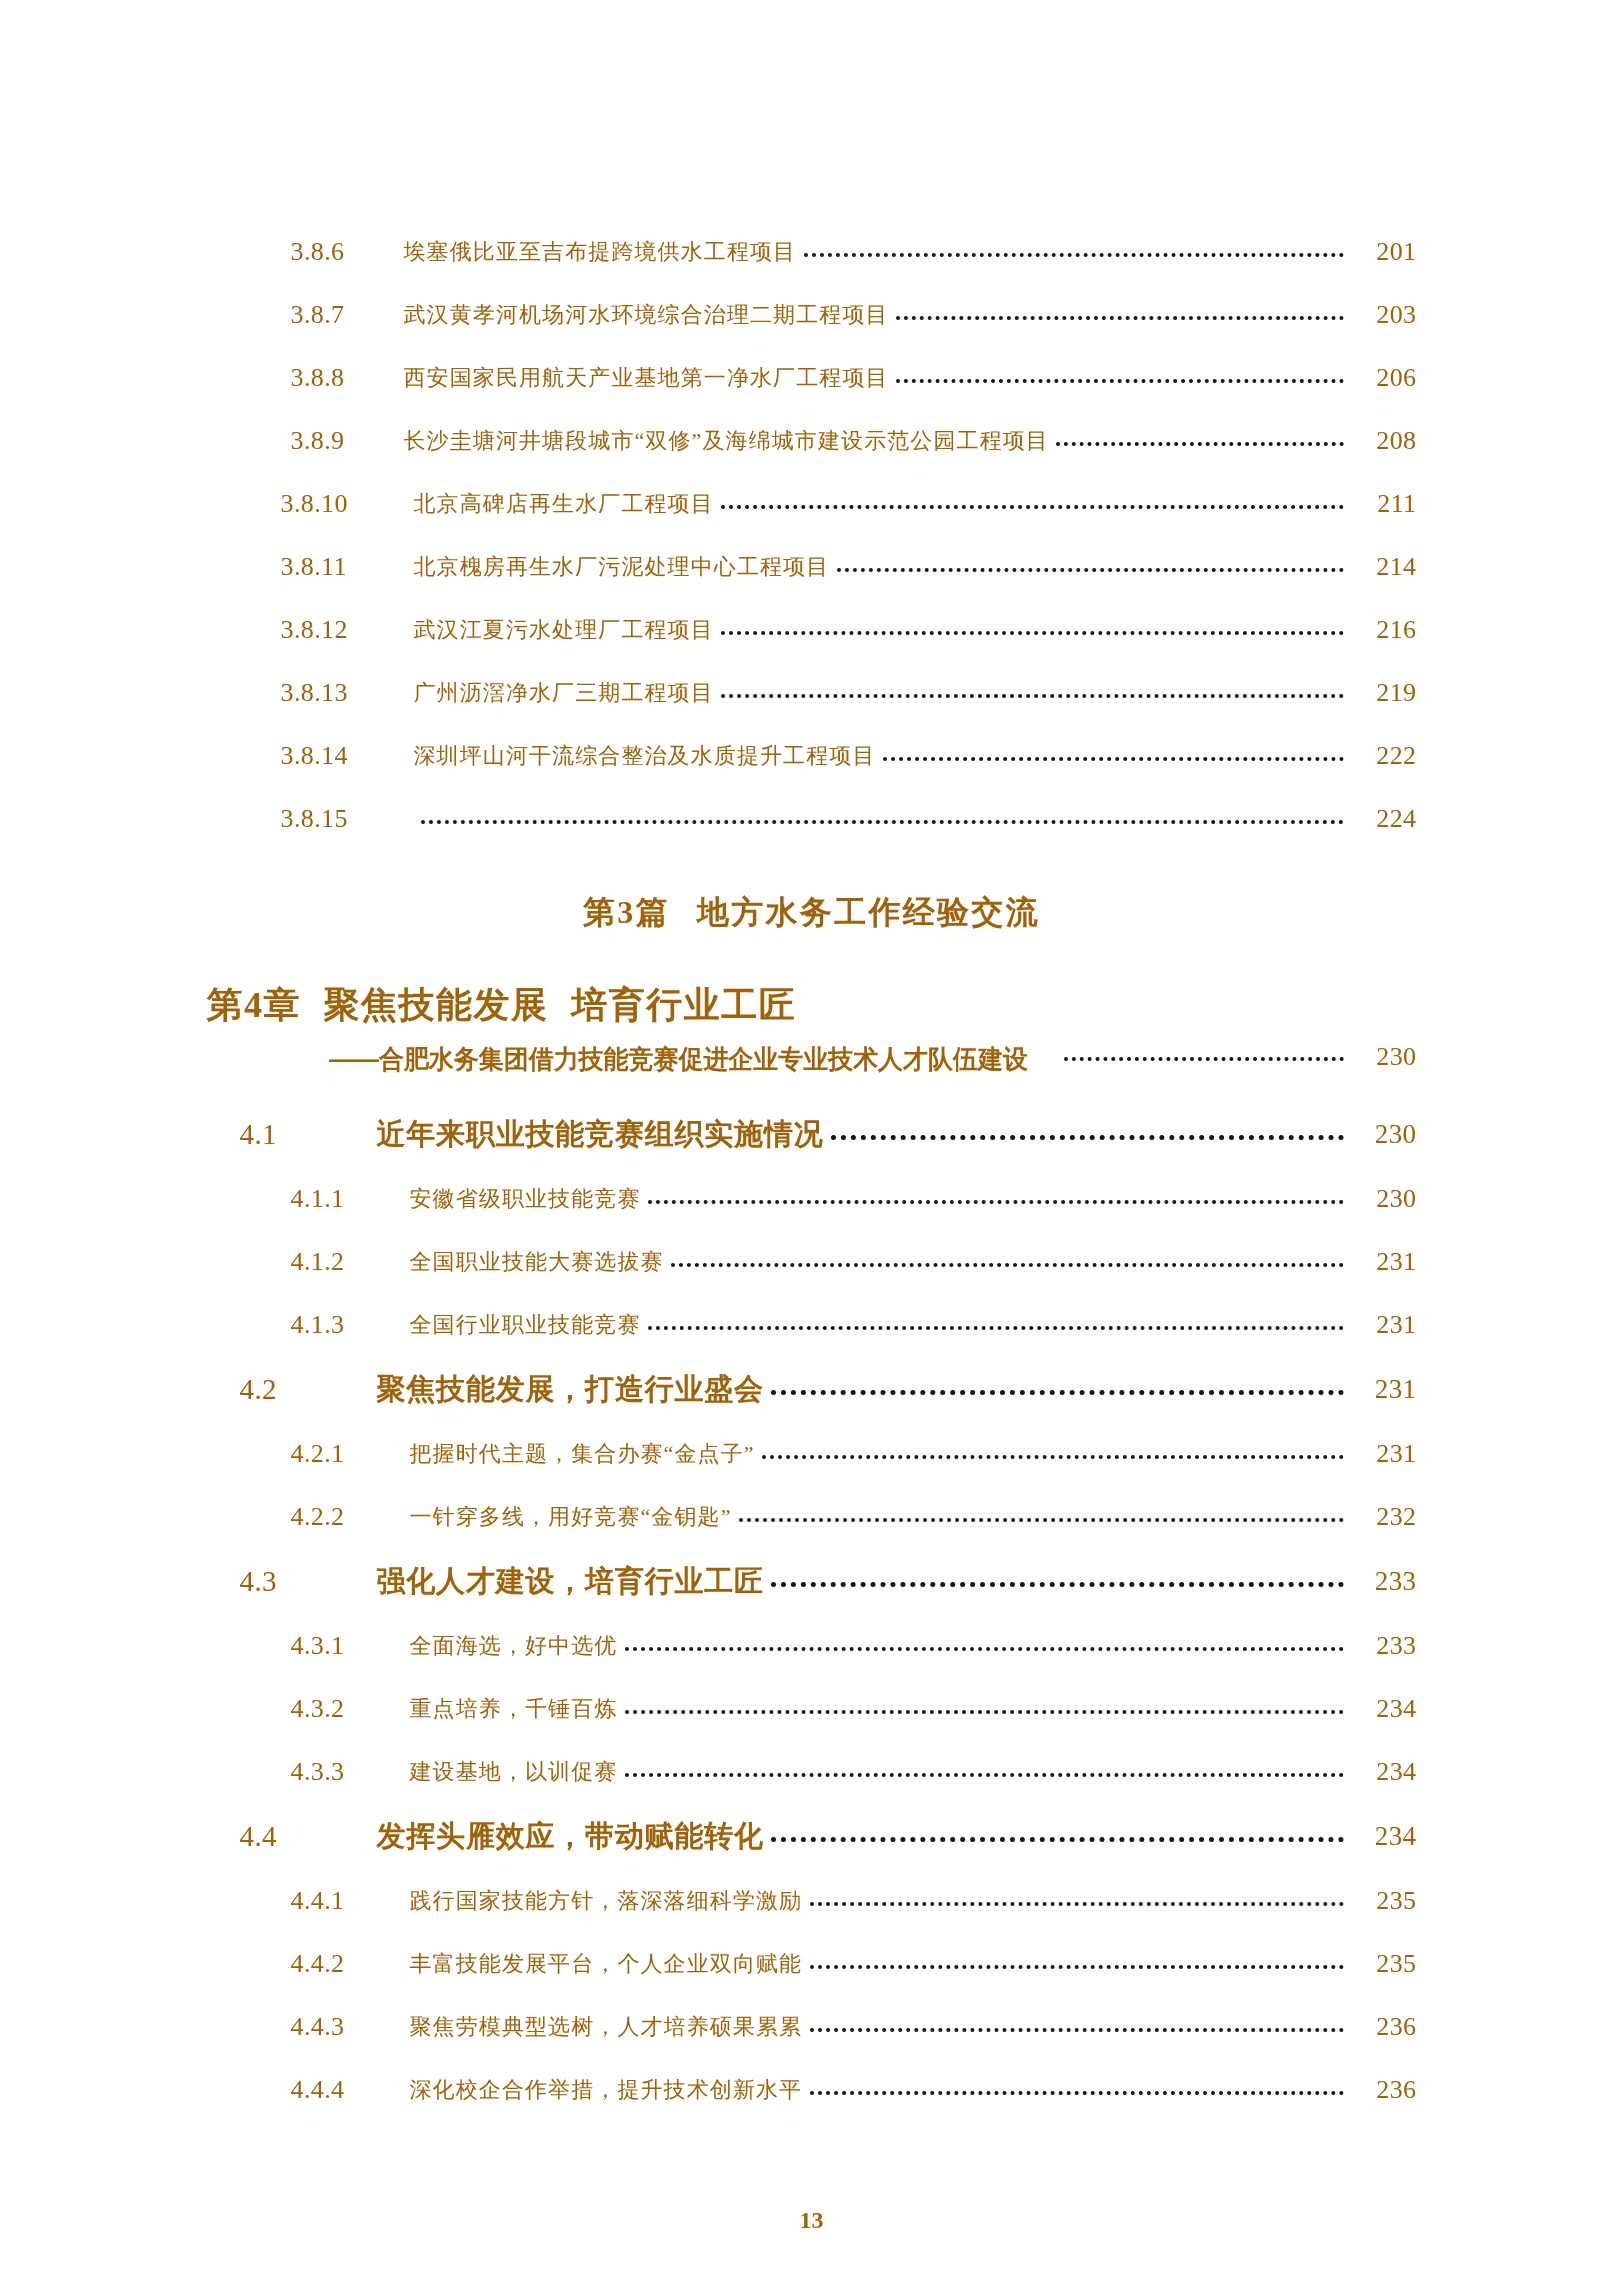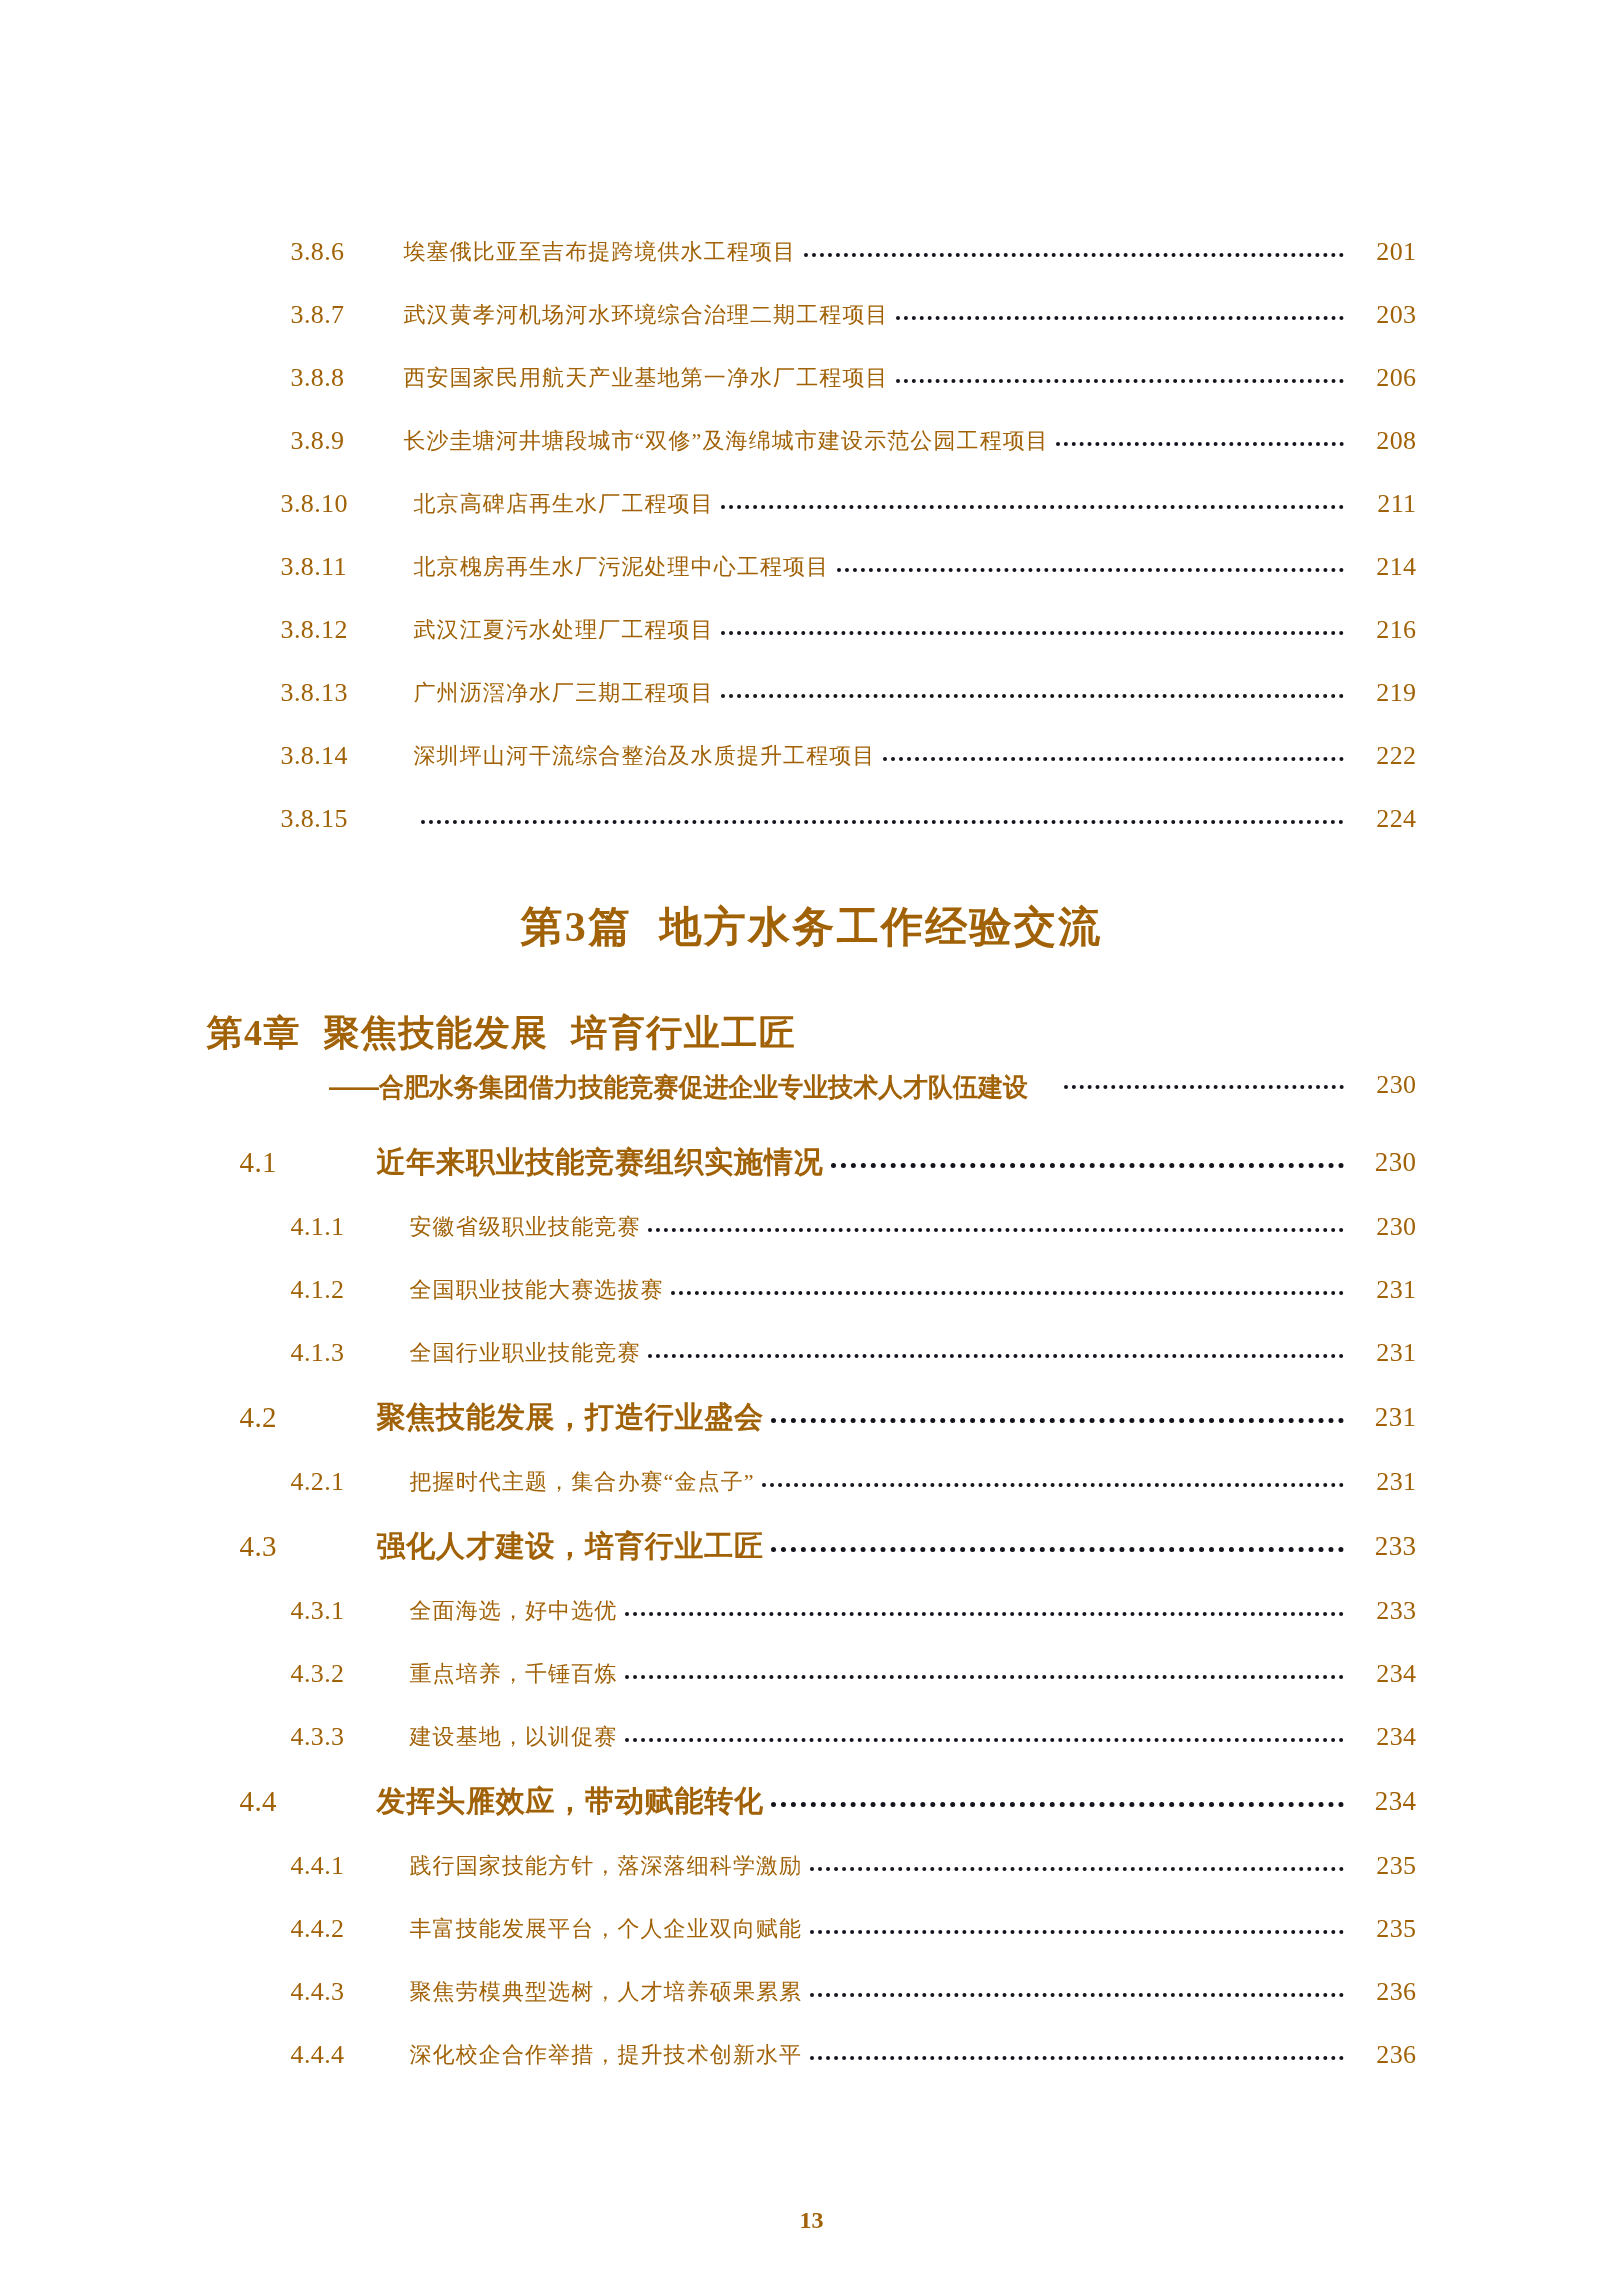--- a/index.html
+++ b/index.html
@@ -89,23 +89,23 @@
   
   .ind-a { padding-left: 84px; }   
   .ind-b { padding-left: 74px; }    
   .ind-b .num { flex: 0 0 133px; width: 133px; }
 
   
   .part-heading {
     text-align: center;
     font-family: "Liberation Serif", "DejaVu Serif", serif;
     font-weight: bold;
-    font-size: 42px;
+    font-size: 32px;
     letter-spacing: 2.3px;
-    margin: 16px;
+    margin: 8px;
     padding: 33px 0 22.6px 0;
   }
   .part-heading .gap { display: inline-block; width: 27px; }
 
   
   .chapter-heading {
     font-family: "Liberation Serif", "DejaVu Serif", serif;
     font-weight: bold;
     font-size: 36px;
     letter-spacing: 1.5px;
@@ -296,20 +296,26 @@
         <span class="title">聚焦技能发展，打造行业盛会</span>
         <span class="leader"></span>
         <span class="pageno">231</span>
       </div>
       <div class="toc-row lvl3 lvl3b">
         <span class="num">4.2.1</span>
         <span class="title">把握时代主题，集合办赛“金点子”</span>
         <span class="leader"></span>
         <span class="pageno">231</span>
       </div>
+      <div class="toc-row lvl3 lvl3b">
+        <span class="num">4.2.2</span>
+        <span class="title">一针穿多线，用好竞赛“金钥匙”</span>
+        <span class="leader"></span>
+        <span class="pageno">232</span>
+      </div>
       <div class="toc-row lvl3 lvl2">
         <span class="num">4.3</span>
         <span class="title">强化人才建设，培育行业工匠</span>
         <span class="leader"></span>
         <span class="pageno">233</span>
       </div>
       <div class="toc-row lvl3 lvl3b">
         <span class="num">4.3.1</span>
         <span class="title">全面海选，好中选优</span>
         <span class="leader"></span>

